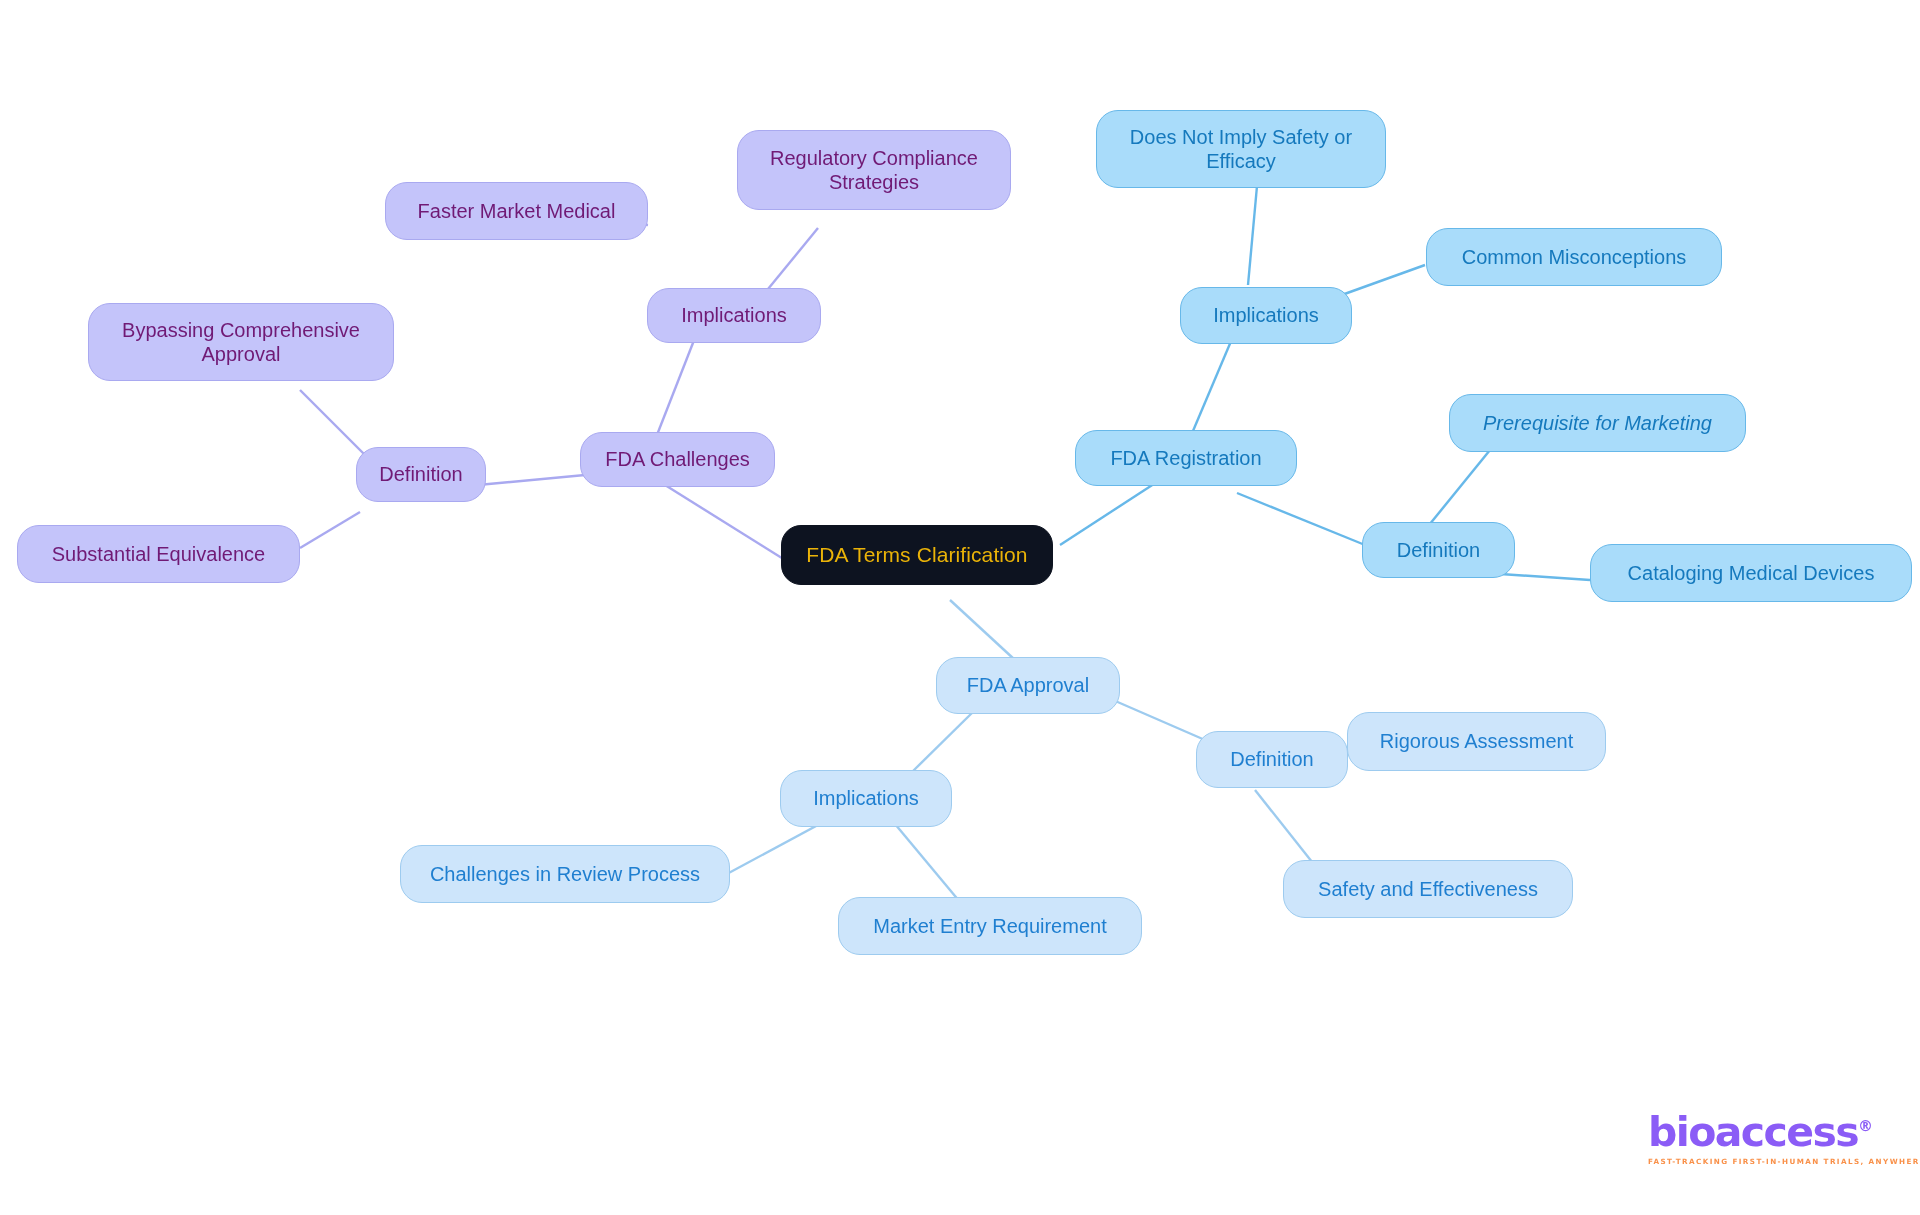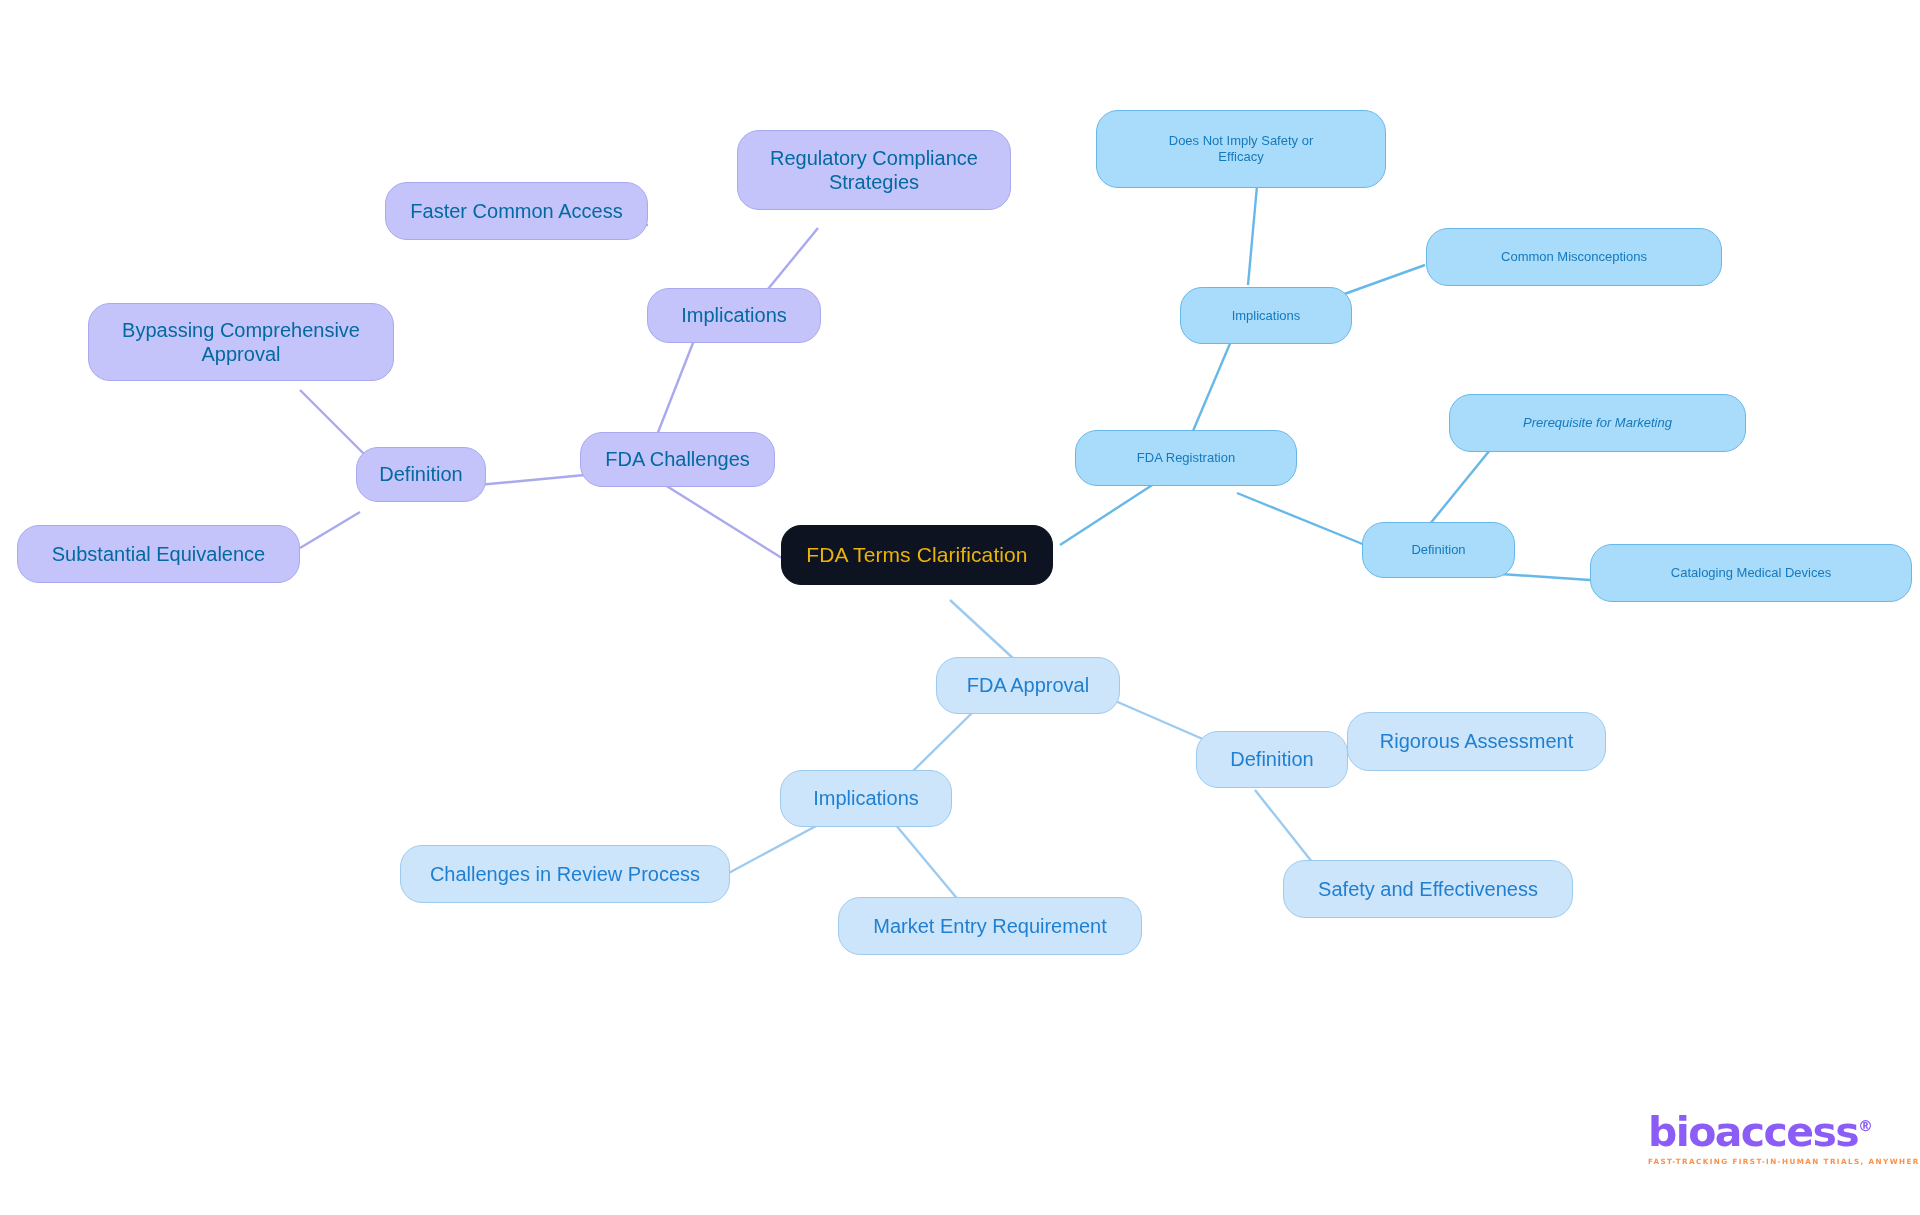--- a/index.html
+++ b/index.html
@@ -44,28 +44,28 @@
     background: #0d1320;
     border-color: #0d1320;
     color: #eab308;
     font-size: 21px;
     border-radius: 20px;
     letter-spacing: 0.1px;
   }
   .node-purple {
     background: #c4c4fa;
     border-color: #a9a9f0;
-    color: #0369a1;
+    color: #701a75;
     font-size: 20px;
   }
   .node-sky {
     background: #a9dcfa;
     border-color: #67b8e9;
     color: #1579bd;
-    font-size: 13px;
+    font-size: 20px;
   }
   .node-pale {
     background: #cde5fb;
     border-color: #9dcbef;
     color: #1f7fd0;
     font-size: 20px;
   }
   #logo {
     position: absolute;
     left: 1648px;
@@ -136,21 +136,21 @@
       <path d="M 1255 790 L 1320 872"></path>
     </g>
   </svg>
 
   <div class="node node-root" style="left:781px; top:525px; width:272px; height:60px;">FDA Terms Clarification</div>
 
   <div class="node node-purple" style="left:580px; top:432px; width:195px; height:55px;">FDA Challenges</div>
 
   <div class="node node-purple" style="left:647px; top:288px; width:174px; height:55px;">Implications</div>
 
-  <div class="node node-purple" style="left:385px; top:182px; width:263px; height:58px;">Faster Common Access</div>
+  <div class="node node-purple" style="left:385px; top:182px; width:263px; height:58px;">Faster Market Medical</div>
 
   <div class="node node-purple" style="left:737px; top:130px; width:274px; height:80px;">Regulatory Compliance
 Strategies</div>
 
   <div class="node node-purple" style="left:356px; top:447px; width:130px; height:55px;">Definition</div>
 
   <div class="node node-purple" style="left:88px; top:303px; width:306px; height:78px;">Bypassing Comprehensive
 Approval</div>
 
   <div class="node node-purple" style="left:17px; top:525px; width:283px; height:58px;">Substantial Equivalence</div>

